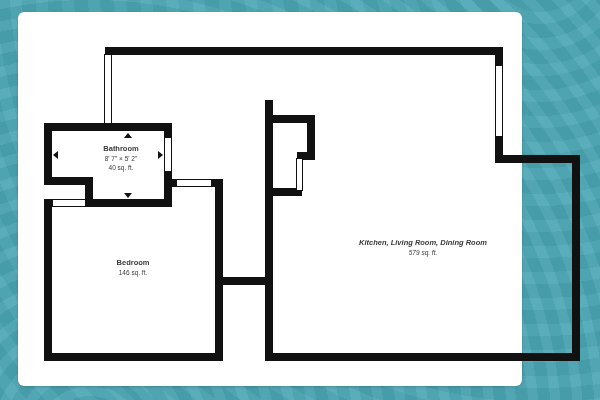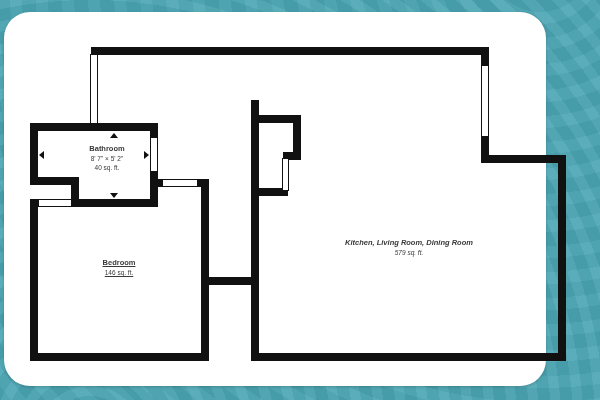--- a/index.html
+++ b/index.html
@@ -14,26 +14,26 @@
     position: relative;
     width: 600px;
     height: 400px;
     background-color: var(--frame, #4ba6b4);
     background-image:
       repeating-radial-gradient(circle at 15% 110%, rgba(255,255,255,0.05) 0 10px, rgba(0,0,0,0.03) 10px 22px),
       repeating-radial-gradient(circle at 90% -10%, rgba(255,255,255,0.04) 0 12px, rgba(0,0,0,0.03) 12px 26px);
   }
   .card {
     position: absolute;
-    left: 4px;
+    left: 18px;
     top: 12px;
-    width: 542px;
+    width: 504px;
     height: 374px;
     background: var(--card, #ffffff);
-    border-radius: 26px;
+    border-radius: 6px;
     box-shadow: 0 1px 3px rgba(0,0,0,0.18);
   }
   .plan {
     position: absolute;
     left: -18px;   
     top: -12px;
     width: 600px;
     height: 400px;
   }
   .wall {
@@ -57,21 +57,21 @@
   }
   .room-name { font-size: 7.5px; font-weight: bold; line-height: 10px; }
   .room-dims { font-size: 6.5px; line-height: 9px; }
   .room-area { font-size: 6.5px; line-height: 9px; }
   .arrow { position: absolute; width: 0; height: 0; z-index: 4; }
   .arrow-up    { border-left: 4px solid transparent; border-right: 4px solid transparent; border-bottom: 5px solid var(--wall, #111); }
   .arrow-down  { border-left: 4px solid transparent; border-right: 4px solid transparent; border-top: 5px solid var(--wall, #111); }
   .arrow-left  { border-top: 4px solid transparent; border-bottom: 4px solid transparent; border-right: 5px solid var(--wall, #111); }
   .arrow-right { border-top: 4px solid transparent; border-bottom: 4px solid transparent; border-left: 5px solid var(--wall, #111); }
   .label-bathroom { left: 121px; top: 144px; }
-  .label-bedroom  { left: 133px; top: 258px; text-decoration: underline; }
+  .label-bedroom  { left: 133px; top: 258px; }
   .label-main     { left: 423px; top: 238px; font-style: italic; }
 </style>
 </head>
 <body>
 
 <div class="frame">
   <div class="card">
     <div class="plan">
 
       <div id="structure-layer">

